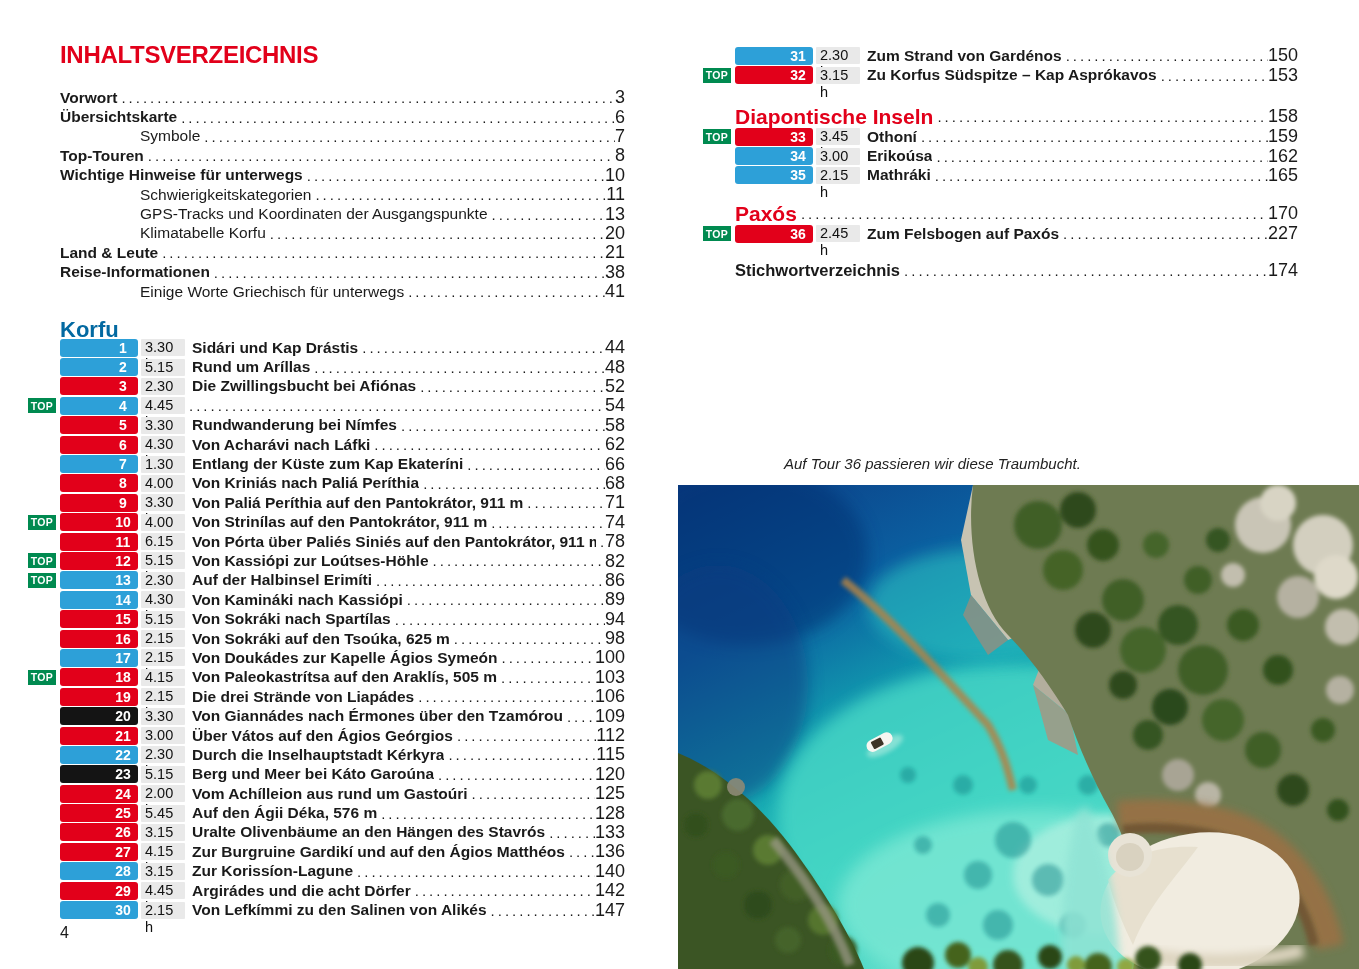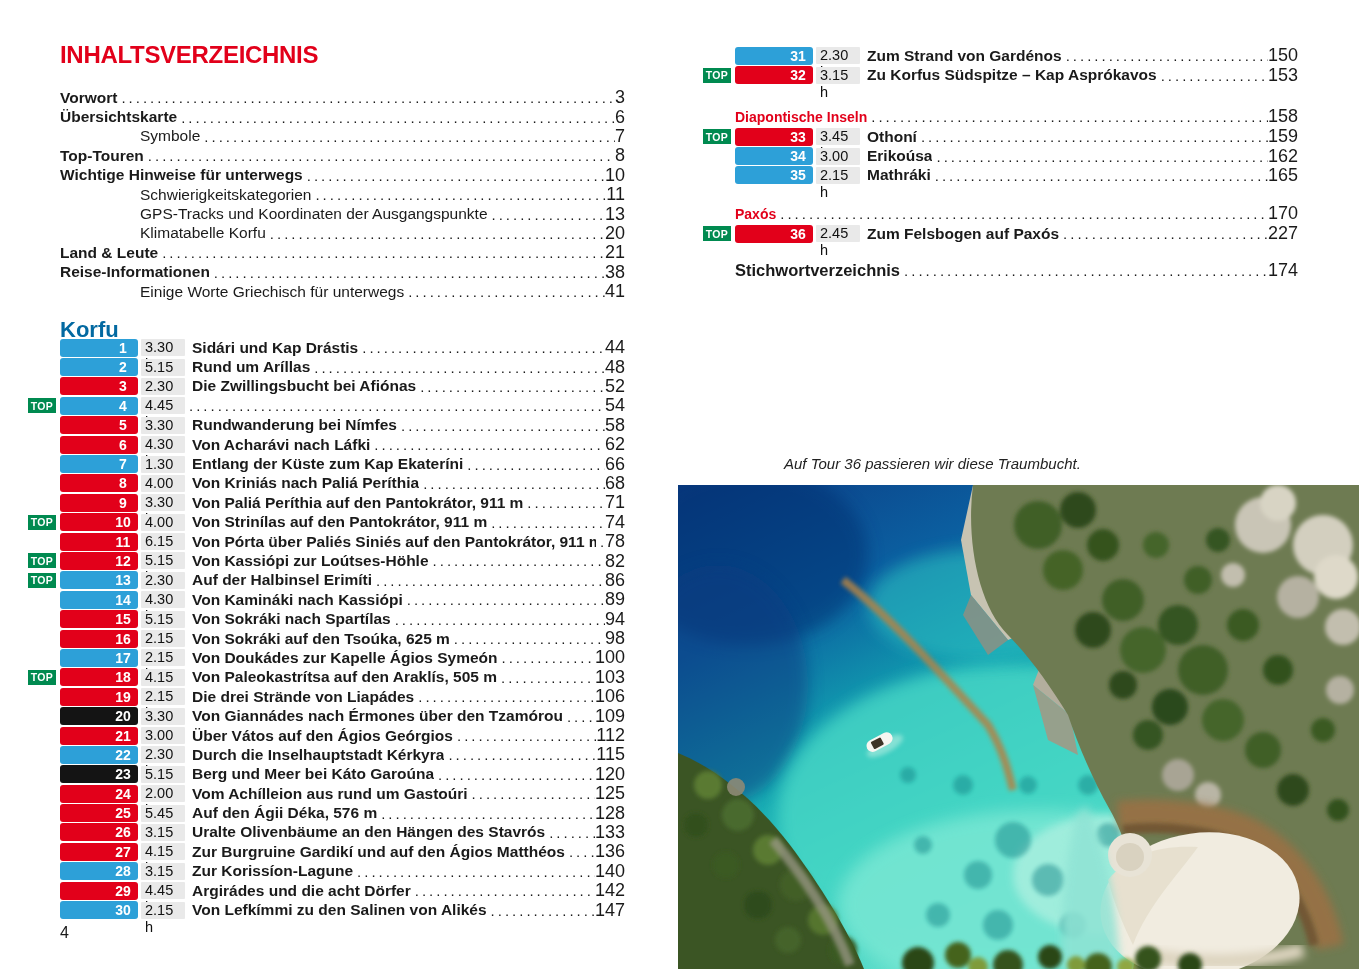--- a/index.html
+++ b/index.html
@@ -37,21 +37,21 @@
              font-size:10.5px;font-weight:bold;display:flex;align-items:center;justify-content:center;letter-spacing:.3px;}
   .num-badge{flex:none;width:30px;height:18px;border-radius:3px;color:#fff;background:#888;
              font-size:14px;font-weight:bold;display:flex;align-items:center;justify-content:center;padding-left:48px;}
   .badge-blue{background:#2da0d8;}
   .badge-red{background:#e2001a;}
   .badge-black{background:#141414;}
   .time{flex:none;width:40px;margin-left:3px;background:#e9e9e9;height:17px;line-height:17px;
         padding-left:4px;font-size:14.5px;border-radius:1px;color:#111;}
   .tour-title{margin-left:7px;font-weight:bold;white-space:nowrap;overflow:hidden;}
 
-  .head-row .label{font-weight:bold;color:#e2001a;font-size:14px;}
+  .head-row .label{font-weight:bold;color:#e2001a;font-size:21px;}
   .index-row .label{font-weight:bold;font-size:16.5px;}
 
   .photo{position:absolute;left:678px;top:485px;width:681px;height:484px;overflow:hidden;}
   .photo svg{display:block;width:100%;height:100%;}
 </style>
 </head>
 <body>
 
 <div class="sheet">
 

